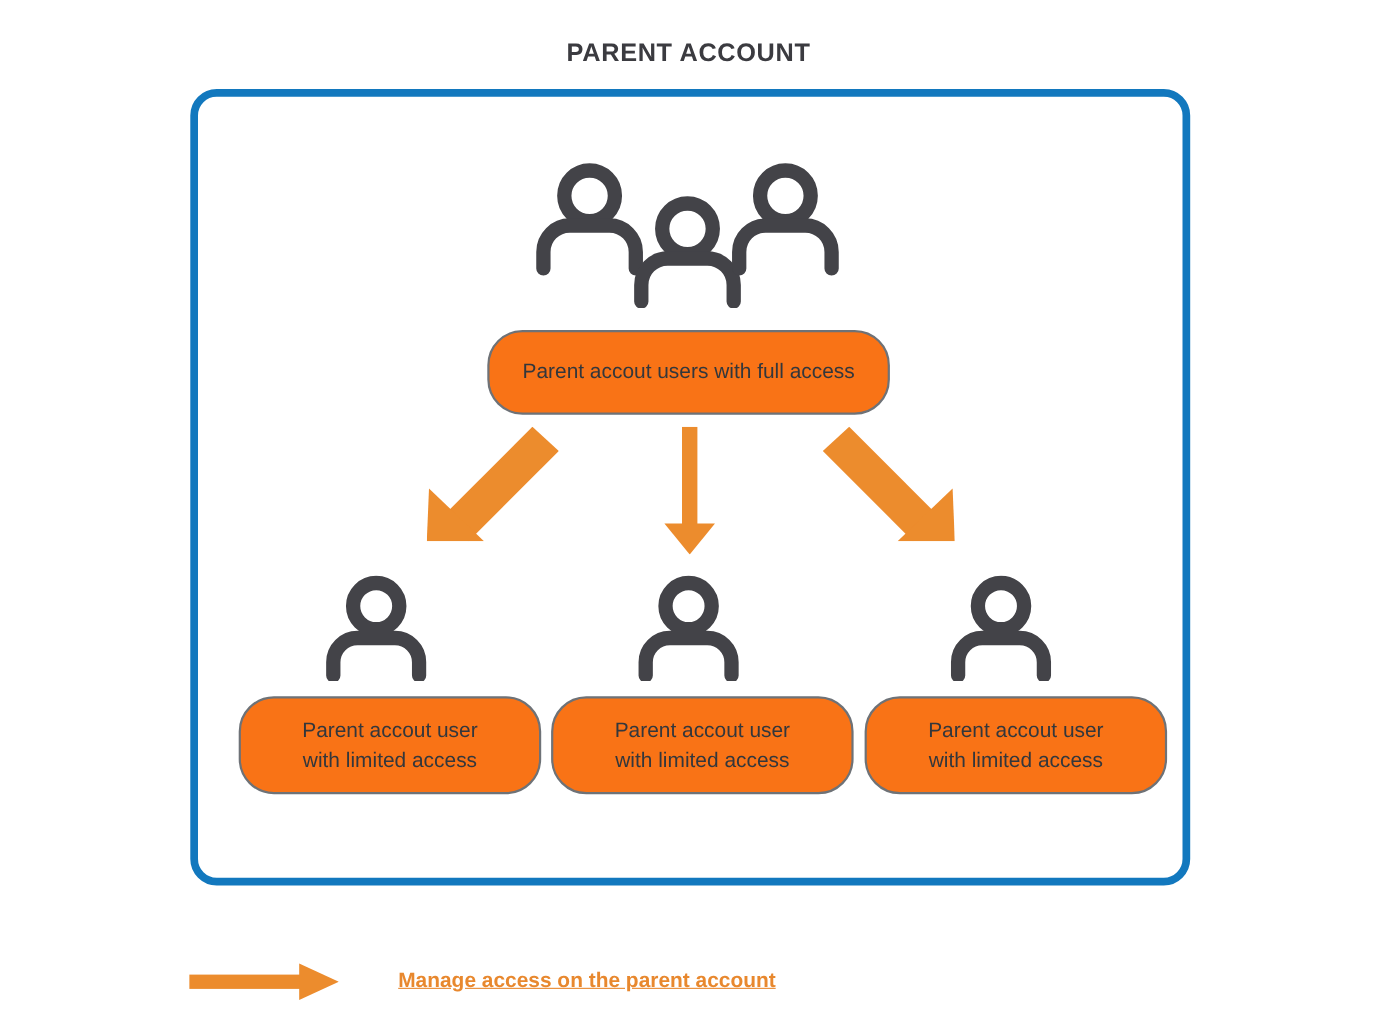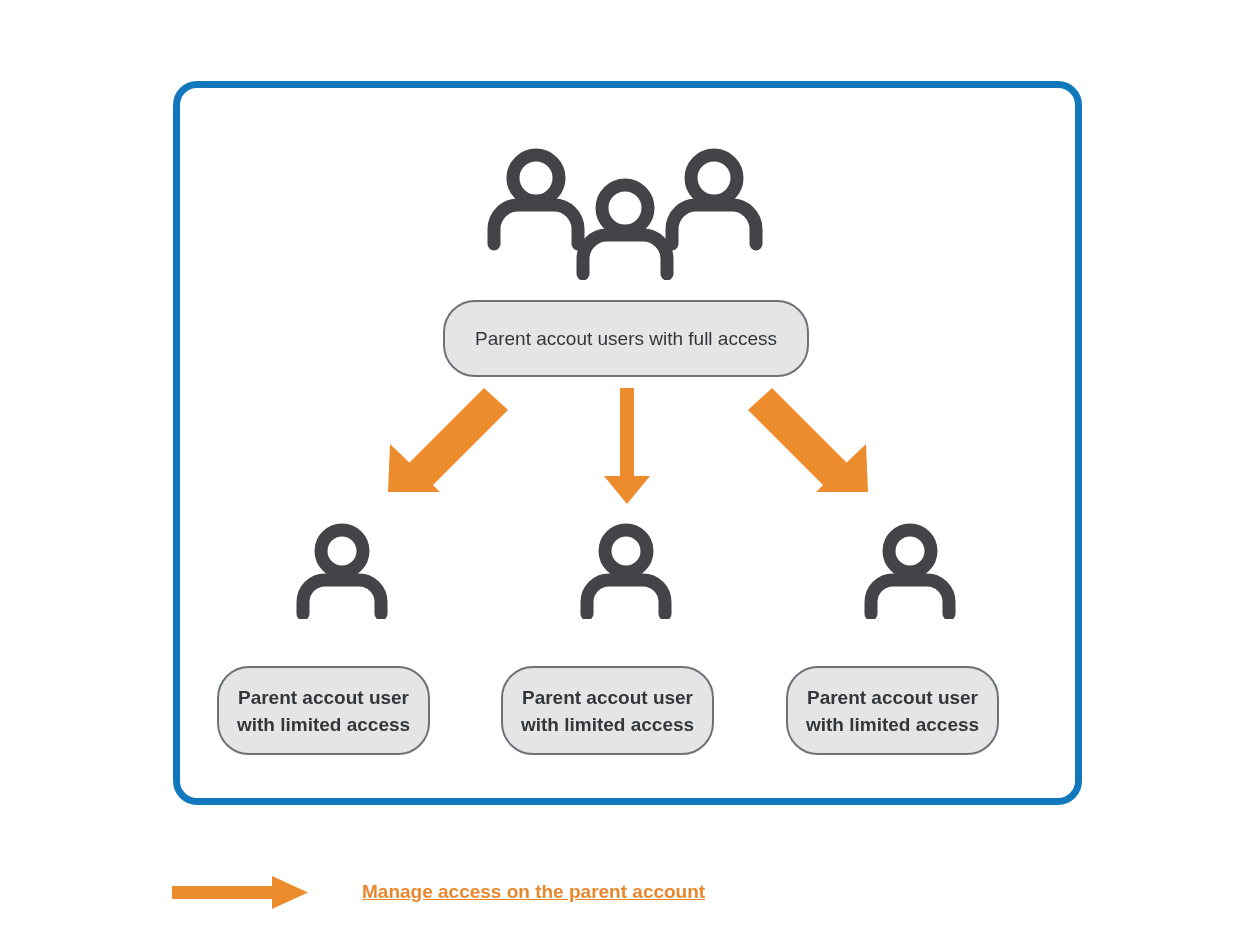--- a/index.html
+++ b/index.html
@@ -63,41 +63,40 @@
   .icon-person-single.left   { left: 296px; top: 523px; }
   .icon-person-single.center { left: 580px; top: 523px; }
   .icon-person-single.right  { left: 864px; top: 523px; }
 
   
   .label-box {
     position: absolute;
     box-sizing: border-box;
     border: 2.5px solid #6e7277;
     border-radius: 32px;
-    background: #e5e5e5;
+    background: #f97316;
     display: flex;
     align-items: center;
     justify-content: center;
     text-align: center;
     color: #33373c;
     font-size: 19px;
     line-height: 27px;
     padding: 0 10px;
   }
   .label-box.full-access {
     left: 443px;
     top: 300px;
     width: 366px;
     height: 77px;
   }
   .label-box.limited {
-    width: 213px;
+    width: 275px;
     height: 89px;
-    top: 666px;
-    font-weight: bold;
+    top: 633px;
   }
   .label-box.limited.l1 { left: 217px; }
   .label-box.limited.l2 { left: 501px; }
   .label-box.limited.l3 { left: 786px; }
   .label-box .line { display: block; white-space: nowrap; }
 
   
   .arrow-svg {
     position: absolute;
     overflow: visible;
@@ -131,20 +130,21 @@
     white-space: nowrap;
     line-height: 32px;
     text-decoration: underline;
   }
 </style>
 </head>
 <body>
 
 <div id="diagram-root">
 
+  <div class="page-title">PARENT ACCOUNT</div>
 
   <div class="account-frame"></div>
 
   <div class="icon-group-three">
     <svg viewBox="0 0 290 134" width="290" height="134" aria-hidden="true">
       <g fill="none" stroke="#434348" stroke-width="13" stroke-linecap="round">
 
         <circle cx="56" cy="32" r="23"></circle>
         <path d="M14 98 V83 a24 24 0 0 1 24 -24 h36 a24 24 0 0 1 24 24 V98" stroke-linejoin="round"></path>
 

